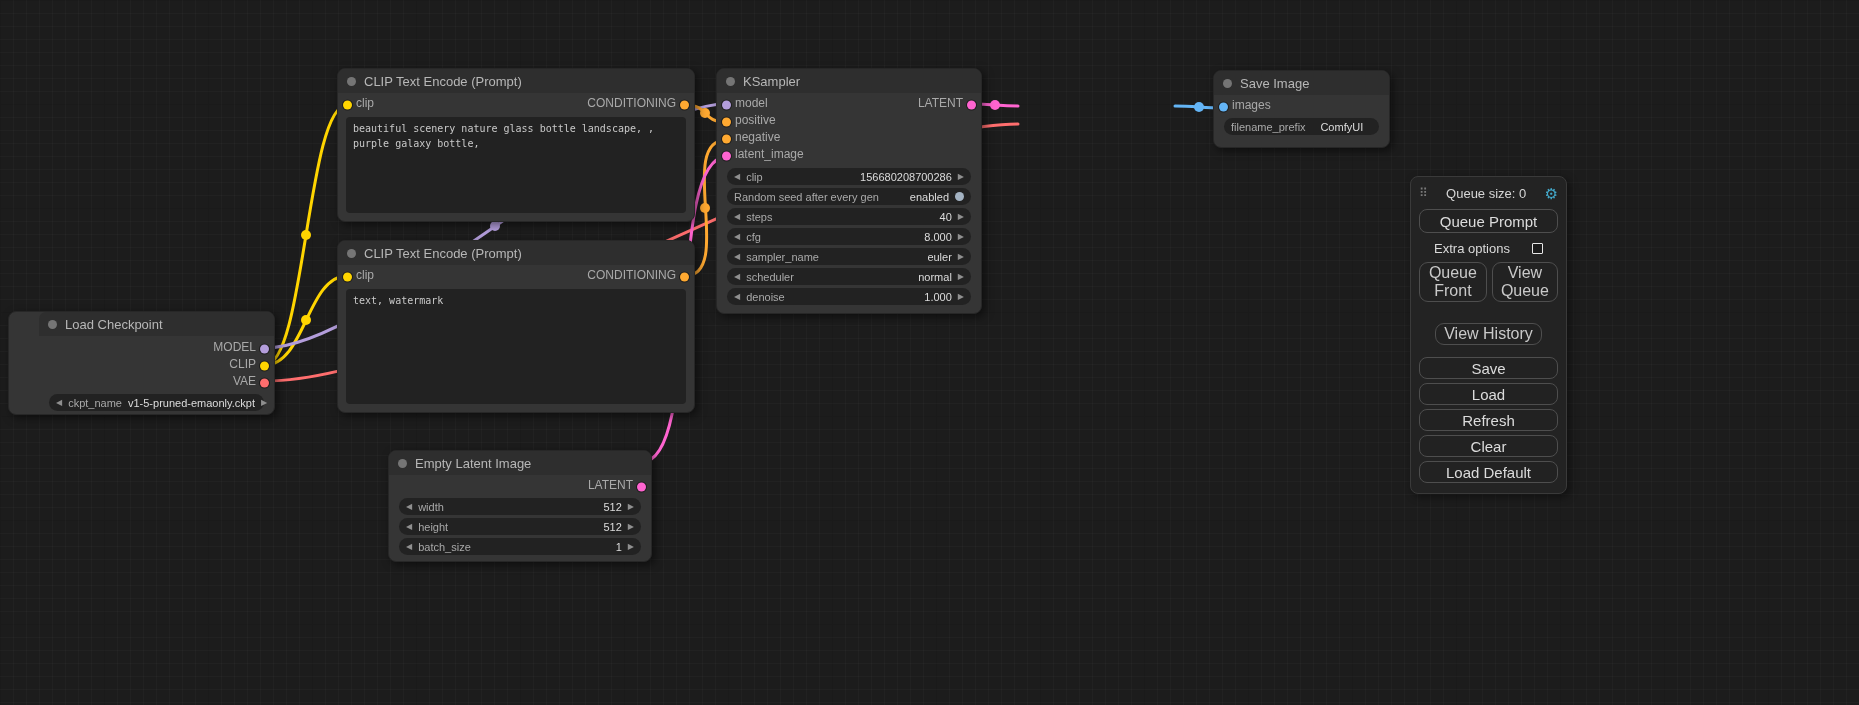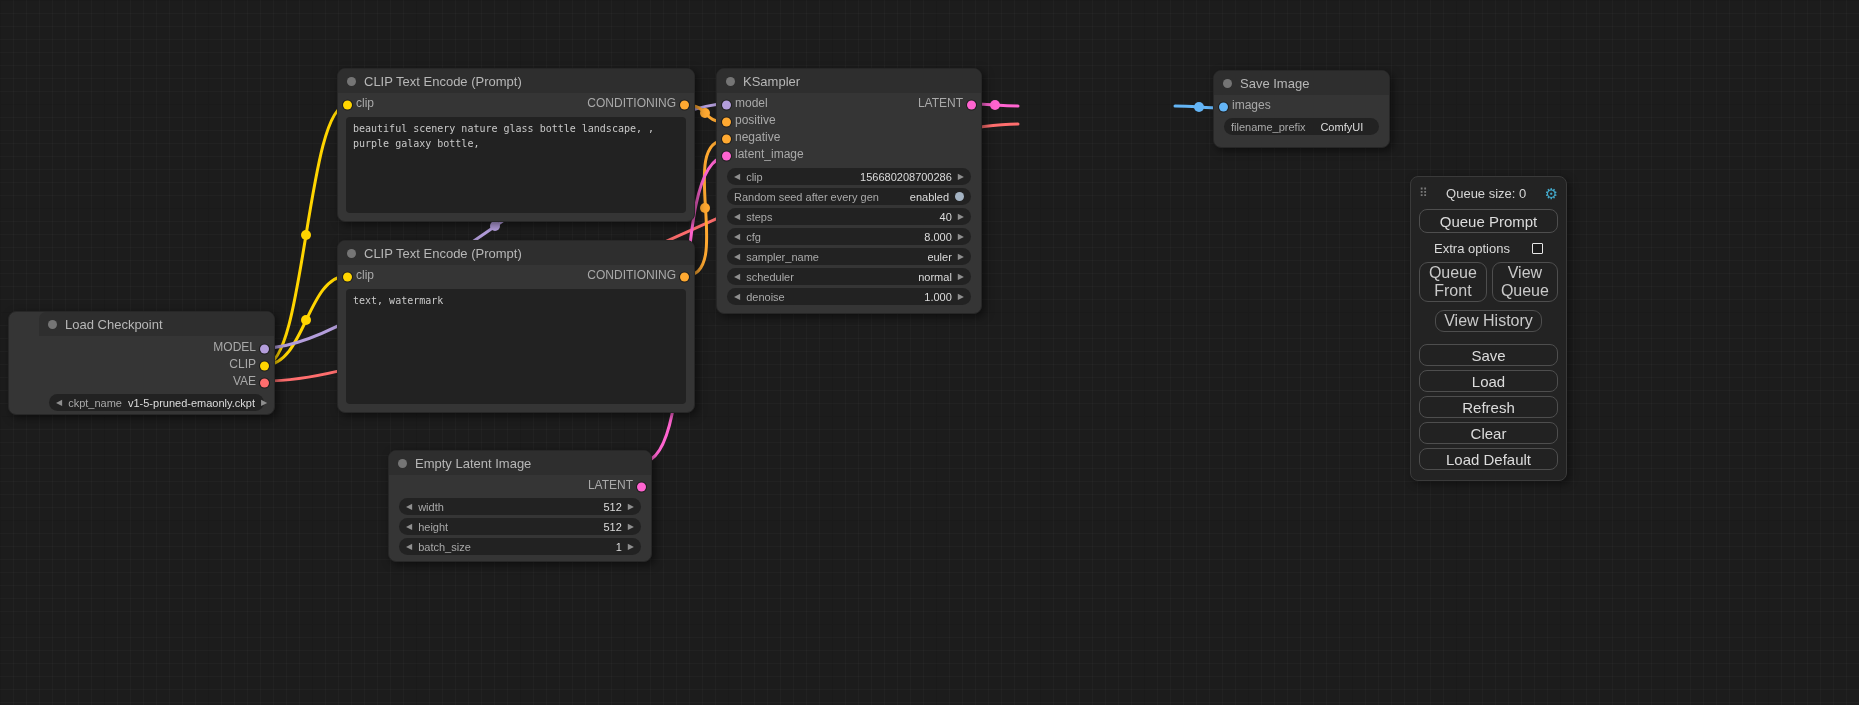--- a/index.html
+++ b/index.html
@@ -84,21 +84,21 @@
   .btn.first-big { margin-top:12px; }
 
   .extra-row { display:flex; align-items:center; justify-content:center; gap:22px; margin-top:8px; }
   .checkbox { width:11px; height:11px; border:1px solid #e6e6e6; background:#1b1b1b; border-radius:1px; cursor:pointer; }
 
   .small-row { display:flex; justify-content:center; gap:5px; margin-top:6px; }
   .sbtn {
     background:#222; border:1px solid #4e4e4e; border-radius:9px;
     color:#c9c9c9; font-family:Liberation Sans, sans-serif; font-size:16px; padding:1px 8px; cursor:pointer;
   }
-  .history-row { display:flex; justify-content:center; margin-top:8px; }
+  .history-row { display:flex; justify-content:center; margin-top:21px; }
 </style>
 </head>
 <body>
 
 <div id="canvas">
 
   <svg id="wires" width="1859" height="705">
     <path d="M265,365 C305,365 307,105 347,105" stroke="var(--c-clip)"></path>
     <circle cx="306" cy="235" r="5" fill="var(--c-clip)"></circle>
     <path d="M265,365 C305,365 307,276 347,276" stroke="var(--c-clip)"></path>

